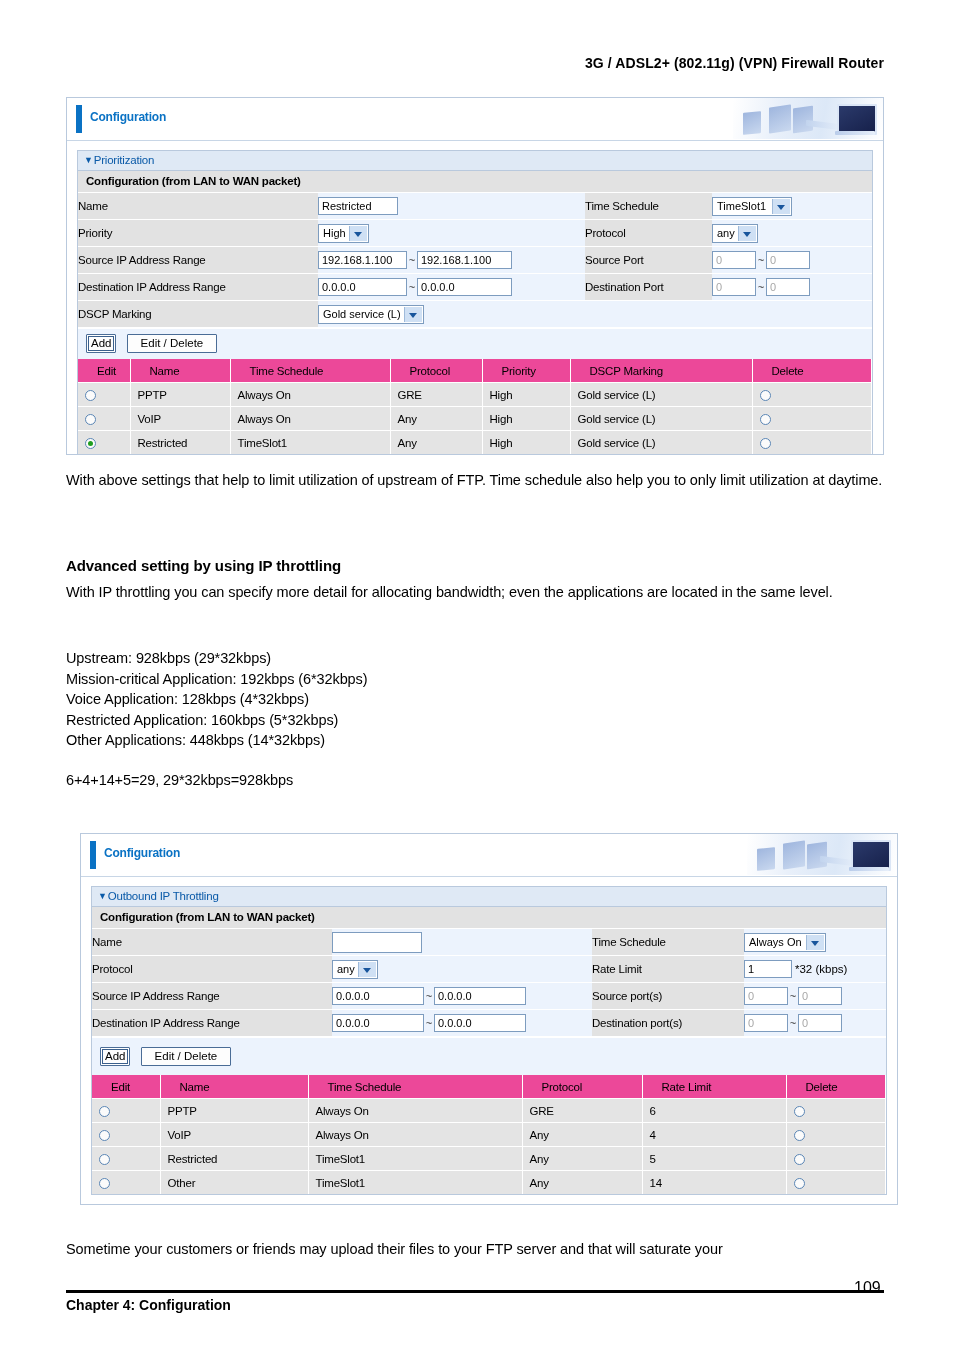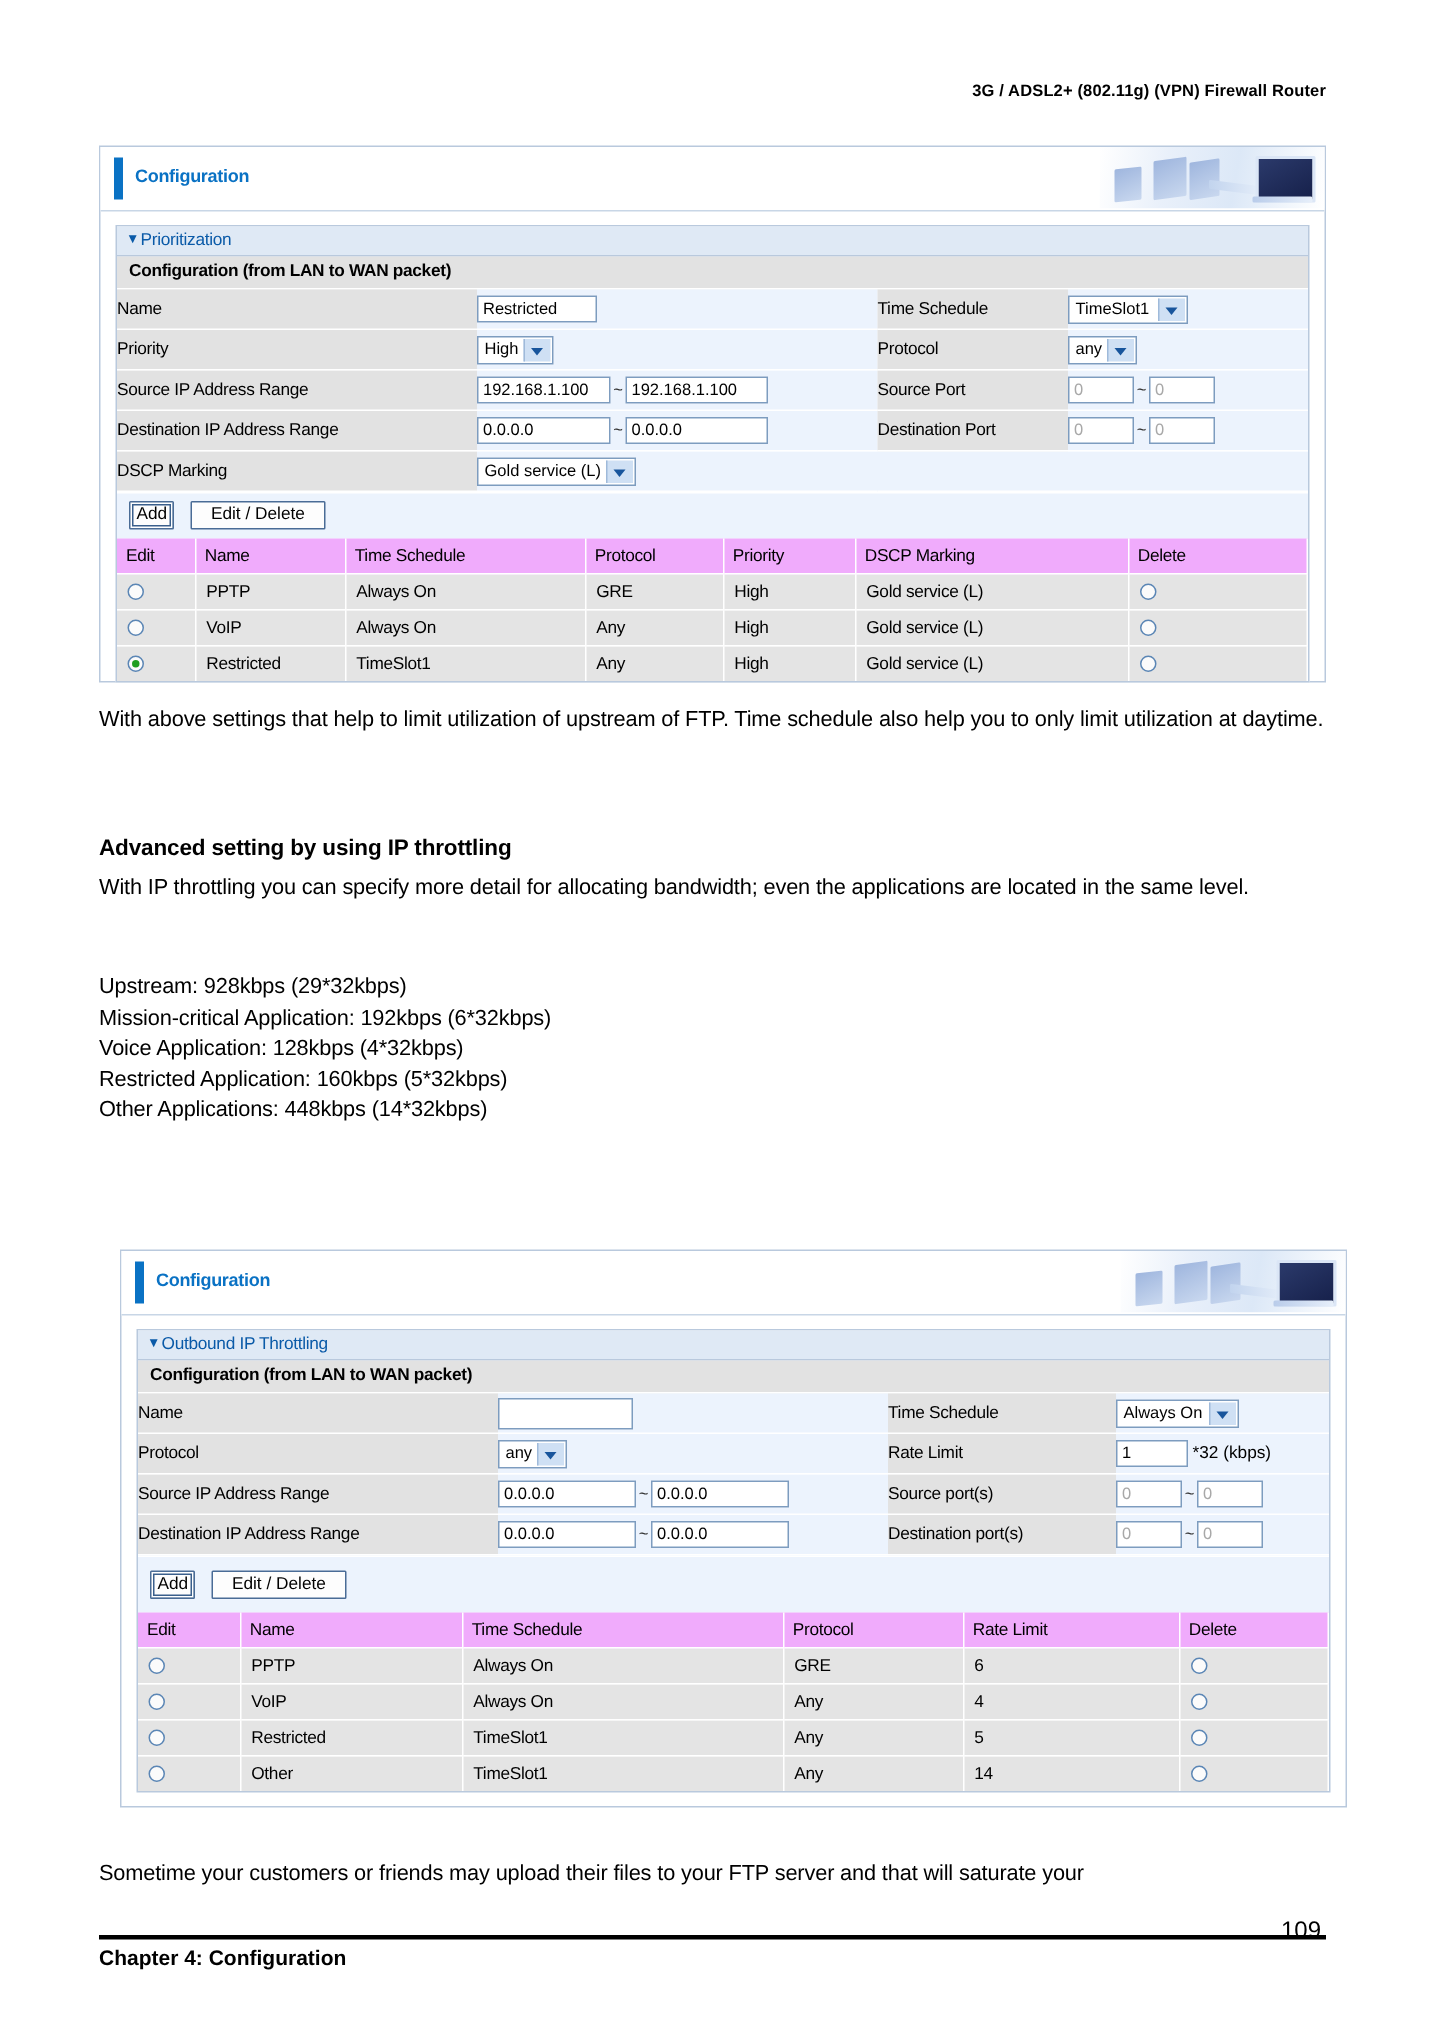--- a/index.html
+++ b/index.html
@@ -23,21 +23,21 @@
     height: 1351px;
   }
 
   
   .running-head {
     position: absolute;
     left: 66px;
     top: 55px;
     width: 818px;
     text-align: right;
-    font-size: 11px;
+    font-size: 14px;
     font-weight: bold;
     letter-spacing: 0.1px;
   }
 
   
   .shot {
     position: absolute;
     border: 1px solid #b9c9dd;
     background: #ffffff;
     box-sizing: border-box;
@@ -234,24 +234,24 @@
   .btn + .btn { margin-left: 6px; }
 
   
   table.datatable {
     width: 100%;
     border-collapse: collapse;
     font-size: 11.5px;
     table-layout: fixed;
   }
   table.datatable th {
-    background: #f0abfc;
+    background: #ec4899;
     font-weight: normal;
     text-align: left;
-    padding: 3px 0 3px 6px;
+    padding: 3px 0 3px 19px;
     border-bottom: 1px solid #ffffff;
     border-right: 1px solid #ffffff;
     letter-spacing: -0.2px;
     height: 17px;
   }
   table.datatable td {
     background: #e4e4e4;
     padding: 3px 0 3px 7px;
     border-bottom: 1px solid #ffffff;
     border-right: 1px solid #ffffff;
@@ -479,20 +479,23 @@
   </div>
 
   <div class="prose" style="left:66px; top:648px; width:600px;">
     <p>Upstream: 928kbps (29*32kbps)</p>
     <p>Mission-critical Application: 192kbps (6*32kbps)</p>
     <p>Voice Application: 128kbps (4*32kbps)</p>
     <p>Restricted Application: 160kbps (5*32kbps)</p>
     <p>Other Applications: 448kbps (14*32kbps)</p>
   </div>
 
+  <div class="prose" style="left:66px; top:770px; width:600px;">
+    <p>6+4+14+5=29, 29*32kbps=928kbps</p>
+  </div>
 
   <div class="shot" style="left:80px; top:833px; width:818px; height:372px;">
 
     <div class="shot-header">
       <div class="accent-bar"></div>
       <div class="hdr-title">Configuration</div>
       <div class="hdr-art">
         <div class="art-bg"></div>
         <div class="scr" style="left:10px; top:14px; width:18px; height:22px; transform:skewY(-6deg);"></div>
         <div class="scr" style="left:36px; top:8px; width:22px; height:26px; transform:skewY(-8deg);"></div>

